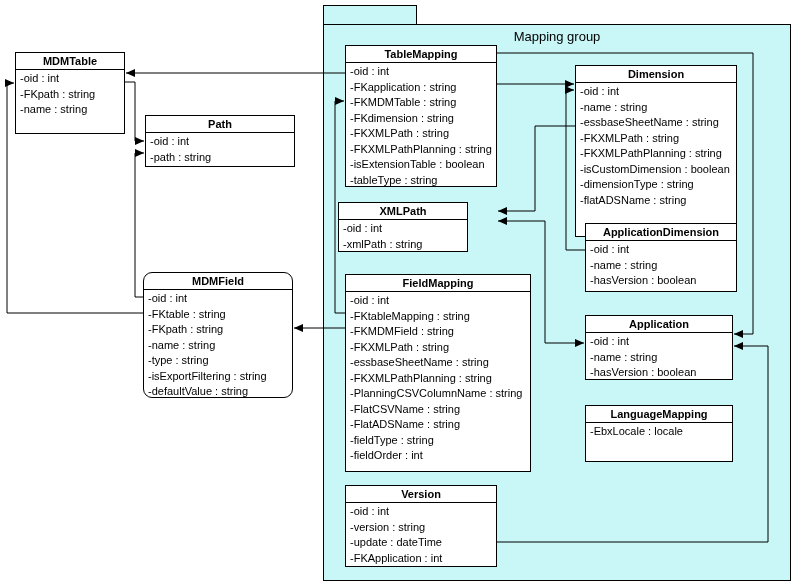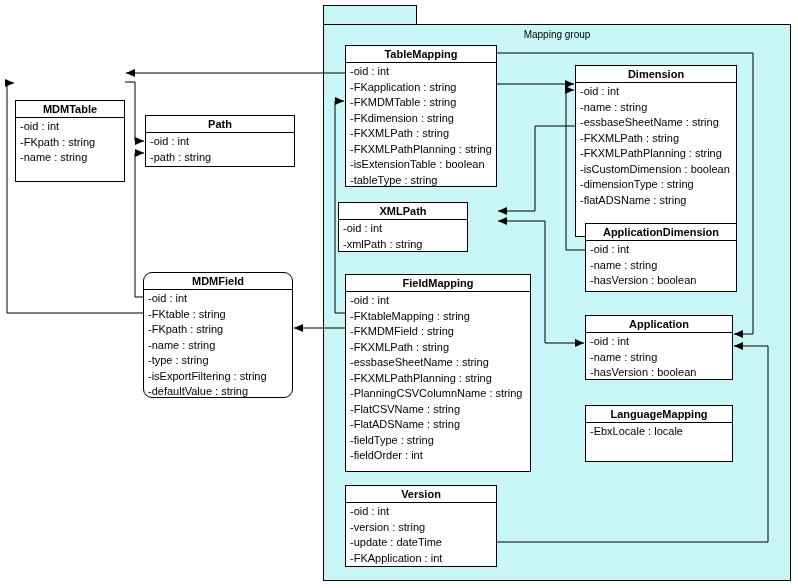--- a/index.html
+++ b/index.html
@@ -10,21 +10,21 @@
   .package-tab{
     position:absolute;left:323px;top:5px;width:94px;height:20px;
     background:#c9f6f6;border:1px solid #000;box-sizing:border-box;
   }
   .package-body{
     position:absolute;left:323px;top:24px;width:468px;height:557px;
     background:#c9f6f6;border:1px solid #000;box-sizing:border-box;
   }
   .package-title{
     width:100%;text-align:center;padding-top:4px;
-    font-size:10px;color:#000;
+    font-size:13px;color:#000;
   }
   .class-box{
     position:absolute;background:#ffffff;border:1px solid #000;box-sizing:border-box;
     z-index:3;
   }
   .class-title{
     height:16px;line-height:16px;border-bottom:1px solid #000;
     text-align:center;font-weight:bold;font-size:11px;color:#000;
     white-space:nowrap;overflow:hidden;
   }
@@ -41,21 +41,21 @@
 </style>
 </head>
 <body>
 
 <div class="canvas">
   <div class="package-tab"></div>
   <div class="package-body">
     <div class="package-title">Mapping group</div>
   </div>
   <div id="class-layer">
-      <div class="class-box" style="left: 15px; top: 52px; width: 110px; height: 82px; margin-top: 48px;">
+      <div class="class-box" style="left: 15px; top: 52px; width: 110px; height: 82px;">
         <div class="class-title">MDMTable</div>
         <div class="class-attrs">
           <div class="attr">-oid : int</div>
           <div class="attr">-FKpath : string</div>
           <div class="attr">-name : string</div>
         </div>
       </div>
       <div class="class-box" style="left: 145px; top: 115px; width: 150px; height: 52px;">
         <div class="class-title">Path</div>
         <div class="class-attrs">

